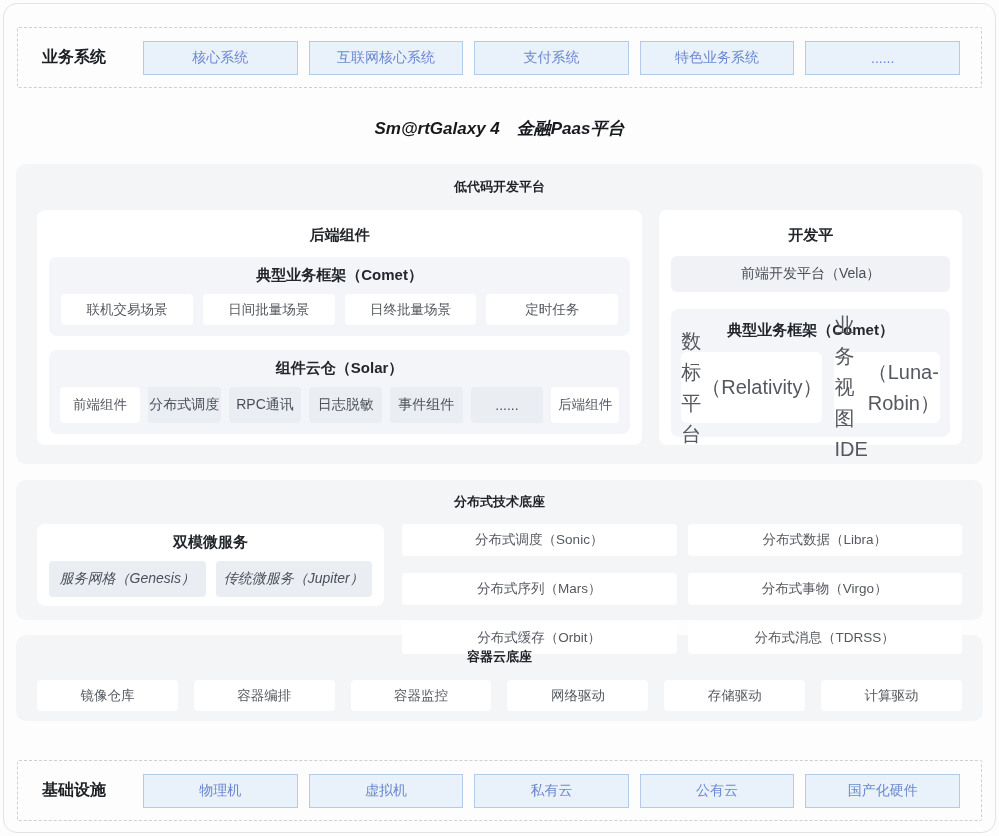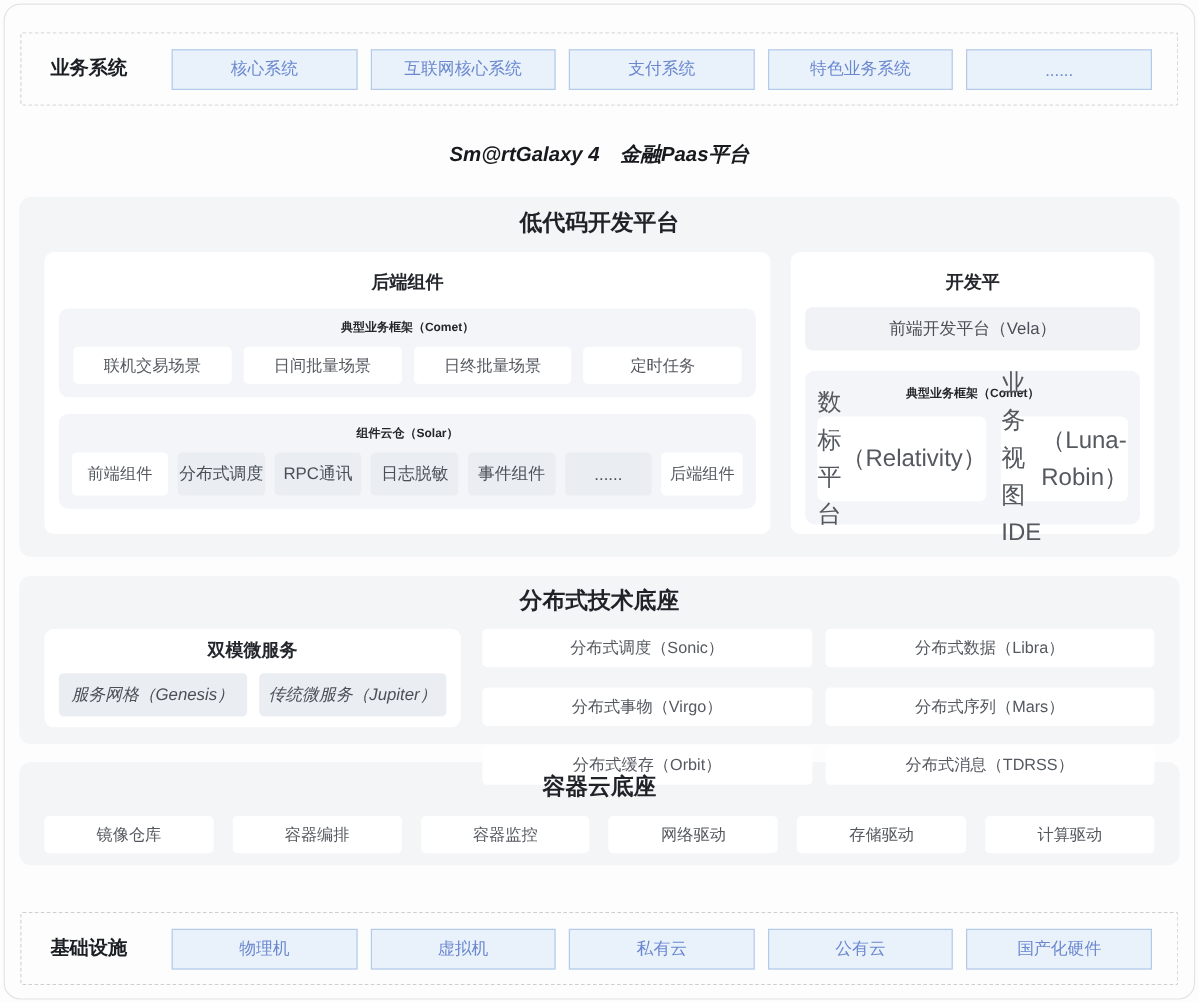--- a/index.html
+++ b/index.html
@@ -48,34 +48,34 @@
     text-align: center;
     font-size: 17px; font-weight: bold; color: #17191d; font-style: italic;
   }
 
   
   .section {
     margin: 0 16px; background: #f4f5f7; border-radius: 10px;
     padding: 12px 21px 0;
   }
   .section-title {
-    text-align: center; font-size: 19px; font-weight: bold; color: #1f2227;
+    text-align: center; font-size: 13px; font-weight: bold; color: #1f2227;
     height: 22px; line-height: 22px;
   }
   .card {
     background: #ffffff; border-radius: 8px;
   }
   .card-title {
     text-align: center; font-size: 15px; font-weight: bold; color: #23262b;
   }
   .panel {
     background: #f3f5f8; border-radius: 8px;
   }
   .panel-title {
-    text-align: center; font-size: 10px; font-weight: bold; color: #23262b;
+    text-align: center; font-size: 15px; font-weight: bold; color: #23262b;
   }
   .chip-white {
     background: #ffffff; border-radius: 4px;
     display: flex; align-items: center; justify-content: center;
     font-size: 13.5px; color: #55595f;
     cursor: pointer;
   }
   .chip-gray {
     background: #eaedf2; border-radius: 4px;
     display: flex; align-items: center; justify-content: center;
@@ -211,22 +211,22 @@
       <div class="card dual-card">
         <div class="card-title">双模微服务</div>
         <div class="dual-row">
           <div class="chip-gray">服务网格（Genesis）</div>
           <div class="chip-gray">传统微服务（Jupiter）</div>
         </div>
       </div>
       <div class="dist-grid">
         <div class="chip-white">分布式调度（Sonic）</div>
         <div class="chip-white">分布式数据（Libra）</div>
+        <div class="chip-white">分布式序列（Mars）</div>
         <div class="chip-white">分布式事物（Virgo）</div>
-        <div class="chip-white">分布式序列（Mars）</div>
         <div class="chip-white">分布式缓存（Orbit）</div>
         <div class="chip-white">分布式消息（TDRSS）</div>
       </div>
     </div>
   </div>
 
   <div class="section sec3">
     <div class="section-title">容器云底座</div>
     <div class="sec3-row">
       <div class="chip-white">镜像仓库</div>

